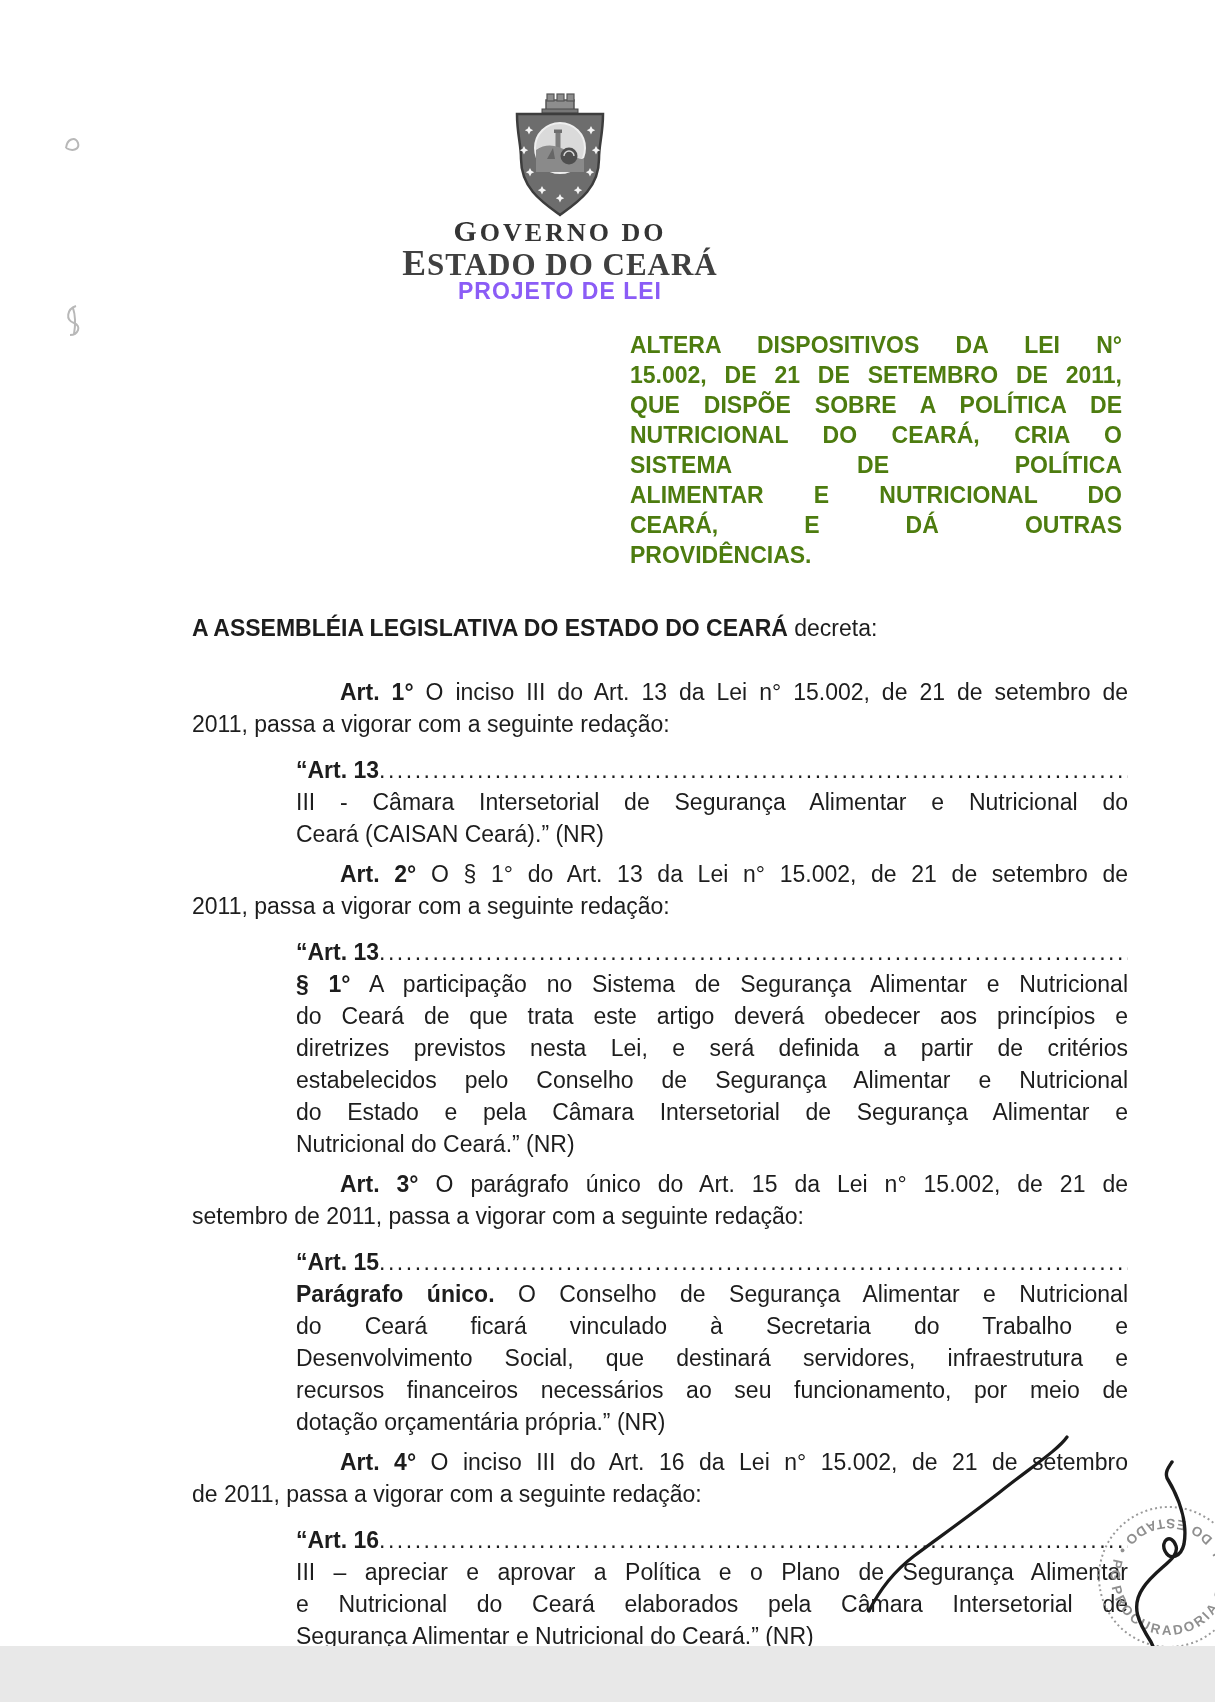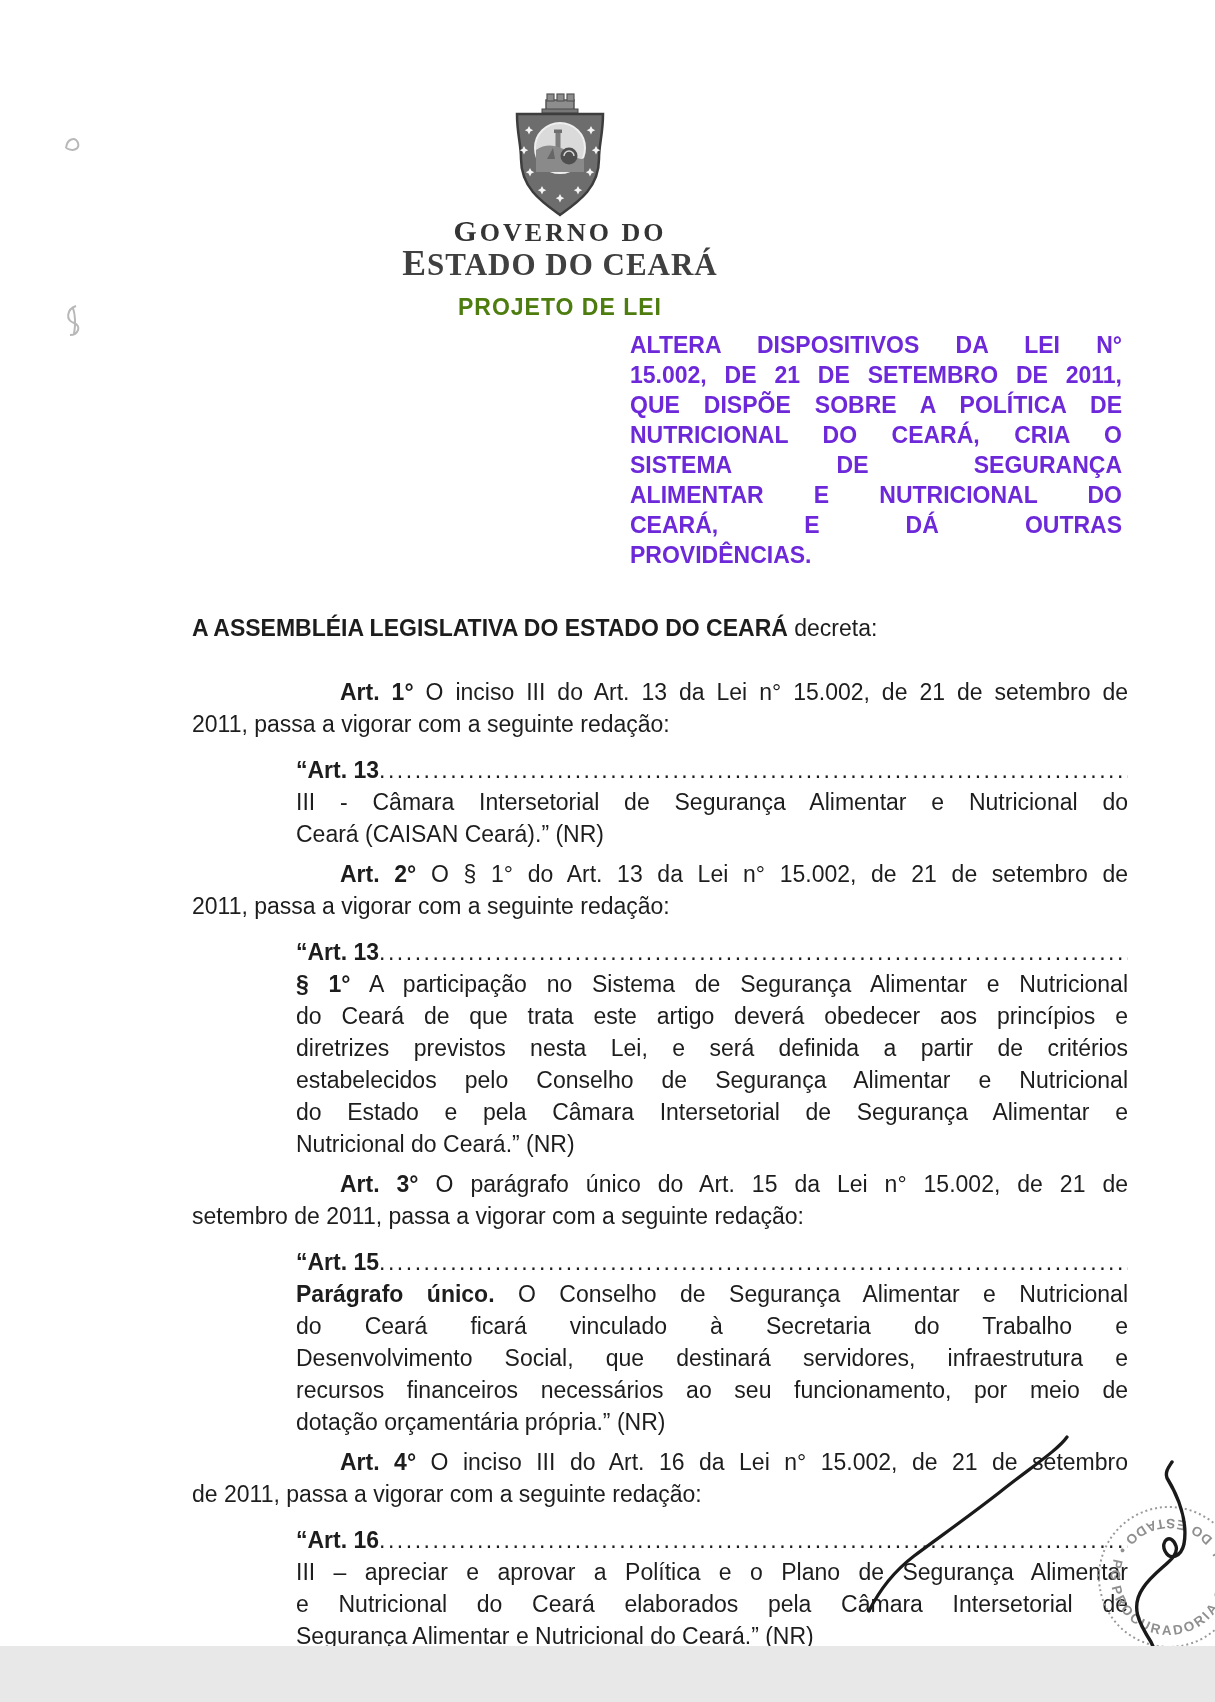--- a/index.html
+++ b/index.html
@@ -16,26 +16,26 @@
     letter-spacing:3px; color:#343434; white-space:nowrap;
   }
   .org2{
     position:absolute; left:330px; top:242px; width:460px; text-align:center;
     font-family:"Liberation Serif", serif; font-weight:bold; font-size:31px;
     letter-spacing:1px; color:#404040; white-space:nowrap;
   }
   .org1::first-letter,.org2::first-letter{font-size:115%;}
   .doctype{
     position:absolute; left:330px; top:278px; width:460px; text-align:center;
-    font-weight:bold; font-size:23px; letter-spacing:1px; color:#4d7c0f; white-space:nowrap;margin-top:16px;
+    font-weight:bold; font-size:23px; letter-spacing:1px; color:#8b5cf6; white-space:nowrap;
   }
   
   .epigraph{
     position:absolute; left:630px; top:330px; width:492px;
-    font-weight:bold; font-size:23px; line-height:30px; color:#6d28d9;
+    font-weight:bold; font-size:23px; line-height:30px; color:#4d7c0f;
   }
   
   .enacting{
     position:absolute; left:192px; top:612px; width:936px;
     font-size:23px; line-height:32px;
   }
   .b{font-weight:bold;text-align:center;}
   
   .bodytext{
     position:absolute; left:192px; top:676px; width:936px;
@@ -99,21 +99,21 @@
 
   <div class="org1">GOVERNO DO</div>
   <div class="org2">ESTADO DO CEARÁ</div>
   <div class="doctype">PROJETO DE LEI</div>
 
   <div class="epigraph">
       <div class="tl">ALTERA DISPOSITIVOS DA LEI N°</div>
       <div class="tl">15.002, DE 21 DE SETEMBRO DE 2011,</div>
       <div class="tl">QUE DISPÕE SOBRE A POLÍTICA DE</div>
       <div class="tl">NUTRICIONAL DO CEARÁ, CRIA O</div>
-      <div class="tl">SISTEMA DE SEGURANÇA</div>
+      <div class="tl">SISTEMA DE POLÍTICA</div>
       <div class="tl">ALIMENTAR E NUTRICIONAL DO</div>
       <div class="tl">CEARÁ, E DÁ OUTRAS</div>
       <div class="tl last">PROVIDÊNCIAS.</div>
     </div>
 
   <div class="enacting">
     <span class="b">A ASSEMBLÉIA LEGISLATIVA DO ESTADO DO CEARÁ</span><span> decreta:</span>
   </div>
 
   <div class="bodytext">

